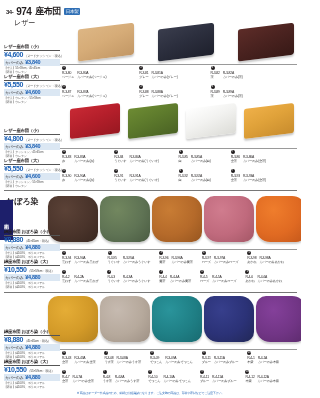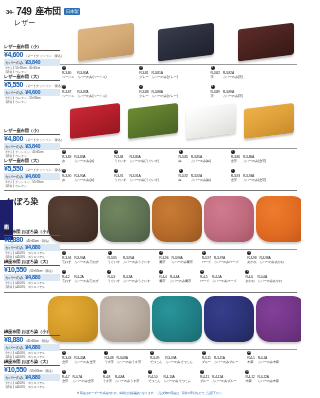--- a/index.html
+++ b/index.html
@@ -79,21 +79,21 @@
     text-align:center;font-size:3px;color:#1a5fb4;letter-spacing:-0.2px;
   }
 </style>
 </head>
 <body>
 
 <div class="page">
 
   <div class="page-head">
     <span class="head-pre">34-</span>
-      <span class="head-num">749</span>
+      <span class="head-num">974</span>
     <span class="head-title">座布団</span>
     <span class="head-badge">日本製</span>
   </div>
 
   <div class="cat-label">レザー</div>
   <div class="cat-label2">おぼろ染</div>
 
   <div class="side-tab">座布団</div>
 
   <div class="row-imgs" style="left:78px;top:26px;gap:24px;">

